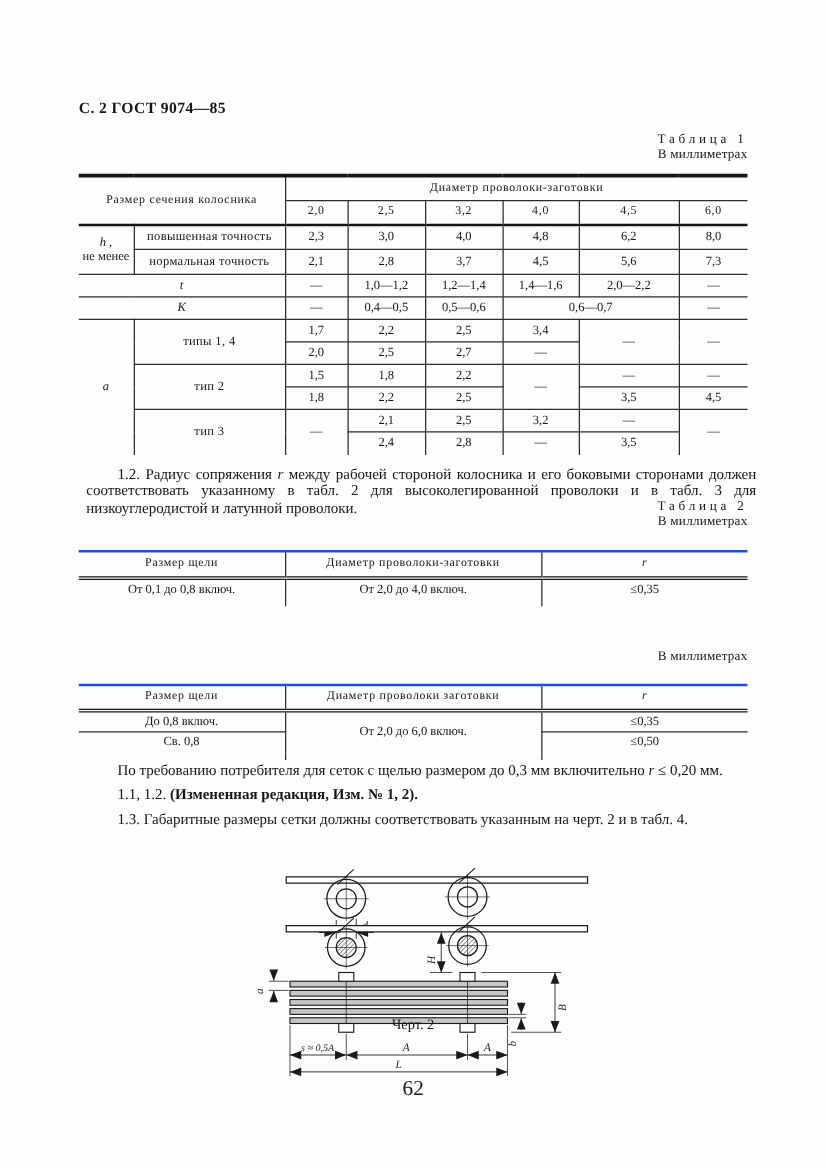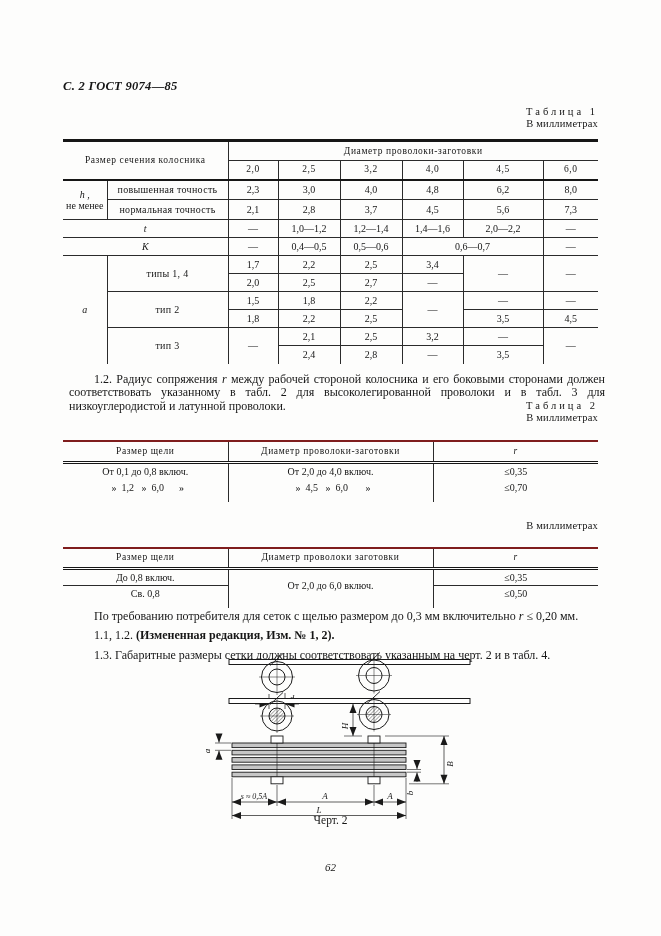--- a/index.html
+++ b/index.html
@@ -2,21 +2,21 @@
 <html><head>
 <meta charset="utf-8">
 <style>
   html,body { margin:0; padding:0; background:#888; }
   .page {
     position:relative; width:661px; height:936px; margin:0 auto;
     background:#fdfdfc; color:#161616;
     font-family:"Liberation Serif", serif;
     overflow:hidden;
   }
-  .doc-header { position:absolute; left:63px; top:79px; font-size:12.5px; font-weight:bold; letter-spacing:0.3px;font-style:italic; }
+  .doc-header { position:absolute; left:63px; top:79px; font-size:12.5px; font-weight:bold; letter-spacing:0.3px; }
 
   .tcap { position:absolute; left:63px; width:535px; text-align:right; }
   .tcap-title { font-size:10.5px; letter-spacing:3px; }
   .tcap-units { font-size:10.5px; letter-spacing:0.2px; margin-top:1px; }
 
   table.gtable { position:absolute; left:63px; border-collapse:collapse; table-layout:fixed; }
   .gtable th, .gtable td {
     border-right:1px solid #2b2b2b; border-bottom:1px solid #2b2b2b;
     padding:0; text-align:center; vertical-align:middle;
     font-size:10px; line-height:11px; font-weight:normal; color:#161616;
@@ -27,43 +27,43 @@
   .hb { border-bottom:2px solid #161616 !important; }
   .db { border-bottom:3px double #161616 !important; }
   .left { text-align:left; padding-left:7px; letter-spacing:0.3px; }
   .it { font-style:italic; font-size:10.5px; }
 
   .t1 { top:139px; width:535px; border-top:3px solid #161616; }
   .t1 tr.rh1 { height:20px; } .t1 tr.rh2 { height:19px; }
   .t1 tr.r20 { height:20px; } .t1 tr.r18 { height:18px; }
   .t1 .corner { font-size:9.5px; }
 
-  .tt2, .tt3 { width:535px; border-top:2px solid #7f1d1d; }
+  .tt2, .tt3 { width:535px; border-top:2px solid #1d4ed8; }
   .tt2 { top:440px; } .tt3 { top:547px; }
   .tt2 tr.rh { height:21px; } .tt3 tr.rh { height:20px; }
   .tt2 tr.r17, .tt3 tr.r17 { height:17px; }
   .tt2 tr.stub, .tt3 tr.stub { height:6px; }
   .tt2 td { border-bottom:none; }
   .c1 { text-align:left; padding-left:12px; white-space:pre; }
   .c2 { text-align:left; padding-left:55px; white-space:pre; }
 
   .body-p, .notes p {
     margin:6px; font-size:12px; line-height:13.4px;
     text-align:justify; text-indent:25px;
   }
   .body-p { position:absolute; left:63px; width:536px; top:367px; }
   .notes { position:absolute; left:63px; width:536px; top:604px; }
   .var { font-style:italic; }
 
-  .figure { position:absolute; left:193px; top:652px; width:285px; height:172px; }
+  .figure { position:absolute; left:193px; top:694px; width:285px; height:172px; }
   .dim { font:italic 9px "Liberation Serif", serif; fill:#1a1a1a; stroke:none; text-anchor:middle; }
   .dim-s { font-size:8px; }
 
   .fig-caption { position:absolute; left:63px; width:535px; top:814px; text-align:center; font-size:11.5px; }
-  .page-num { position:absolute; left:63px; width:535px; top:861px; text-align:center; font-size:11px;font-style:italic; }
+  .page-num { position:absolute; left:63px; width:535px; top:861px; text-align:center; font-size:17px; }
 </style>
 </head>
 <body>
 
 <div class="page">
 
   <div class="doc-header">С. 2 ГОСТ 9074—85</div>
 
   <div class="tcap" style="top:106px">
     <div class="tcap-title">Таблица 1</div>
@@ -200,25 +200,20 @@
         <th class="db">Размер щели</th>
         <th class="db">Диаметр проволоки-заготовки</th>
         <th class="db nr it">r</th>
       </tr>
     </thead>
     <tbody>
       <tr class="r17">
         <td class="c1">От 0,1 до 0,8 включ.</td>
         <td class="c2">От 2,0 до 4,0 включ.</td>
         <td class="nr">≤0,35</td>
-      </tr>
-      <tr class="r17">
-        <td class="c1">  »  1,2   »  6,0      »</td>
-        <td class="c2">  »  4,5   »  6,0       »</td>
-        <td class="nr">≤0,70</td>
       </tr>
       <tr class="stub">
         <td class="nb"></td>
         <td class="nb"></td>
         <td class="nr nb"></td>
       </tr>
     </tbody>
   </table>
 
   <div class="tcap" style="top:519px">

